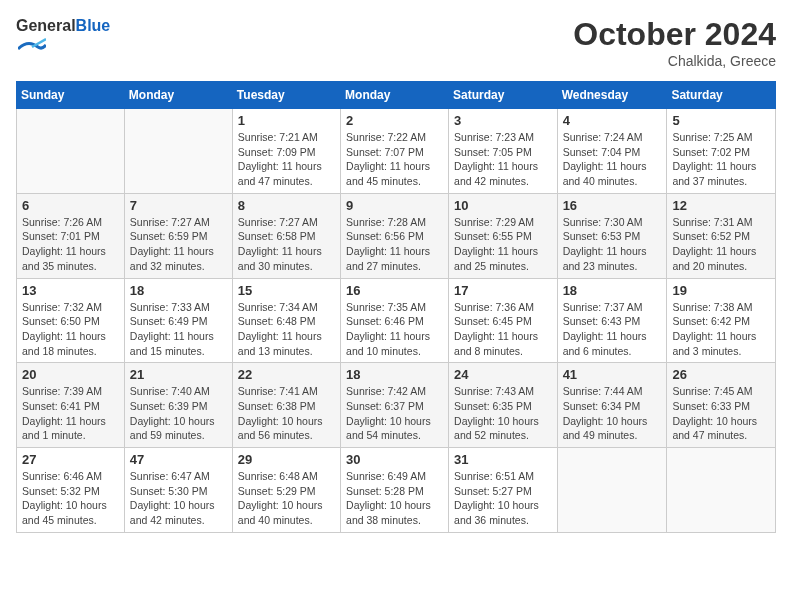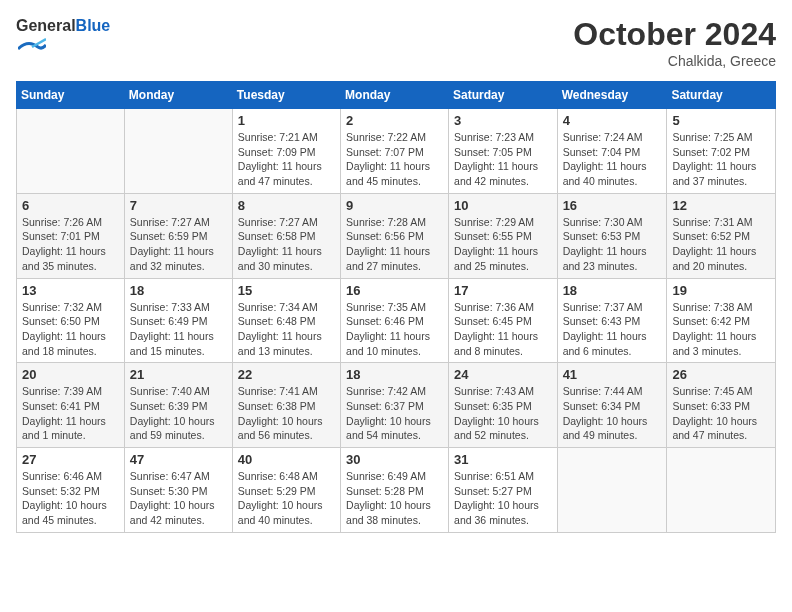--- a/index.html
+++ b/index.html
@@ -234,21 +234,21 @@
       <tr>
         <td>
           <div class="day-number">27</div>
           <div class="day-info">Sunrise: 6:46 AM<br>Sunset: 5:32 PM<br>Daylight: 10 hours and 45 minutes.</div>
         </td>
         <td>
           <div class="day-number">47</div>
           <div class="day-info">Sunrise: 6:47 AM<br>Sunset: 5:30 PM<br>Daylight: 10 hours and 42 minutes.</div>
         </td>
         <td>
-          <div class="day-number">40</div>
+          <div class="day-number">29</div>
           <div class="day-info">Sunrise: 6:48 AM<br>Sunset: 5:29 PM<br>Daylight: 10 hours and 40 minutes.</div>
         </td>
         <td>
           <div class="day-number">30</div>
           <div class="day-info">Sunrise: 6:49 AM<br>Sunset: 5:28 PM<br>Daylight: 10 hours and 38 minutes.</div>
         </td>
         <td>
           <div class="day-number">31</div>
           <div class="day-info">Sunrise: 6:51 AM<br>Sunset: 5:27 PM<br>Daylight: 10 hours and 36 minutes.</div>
         </td>

